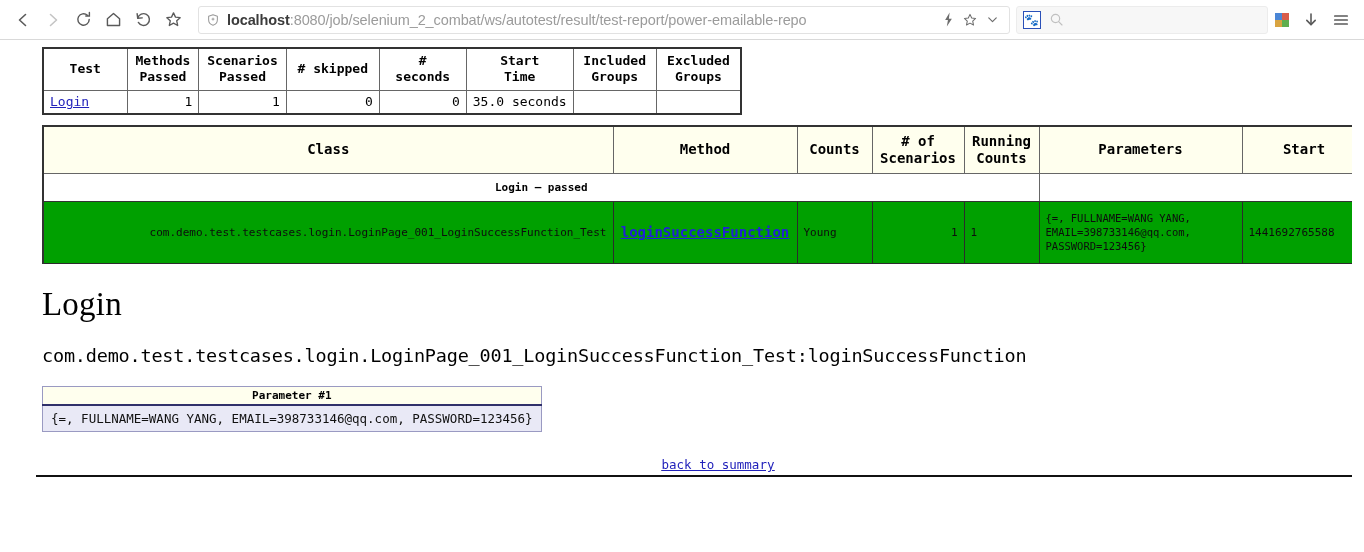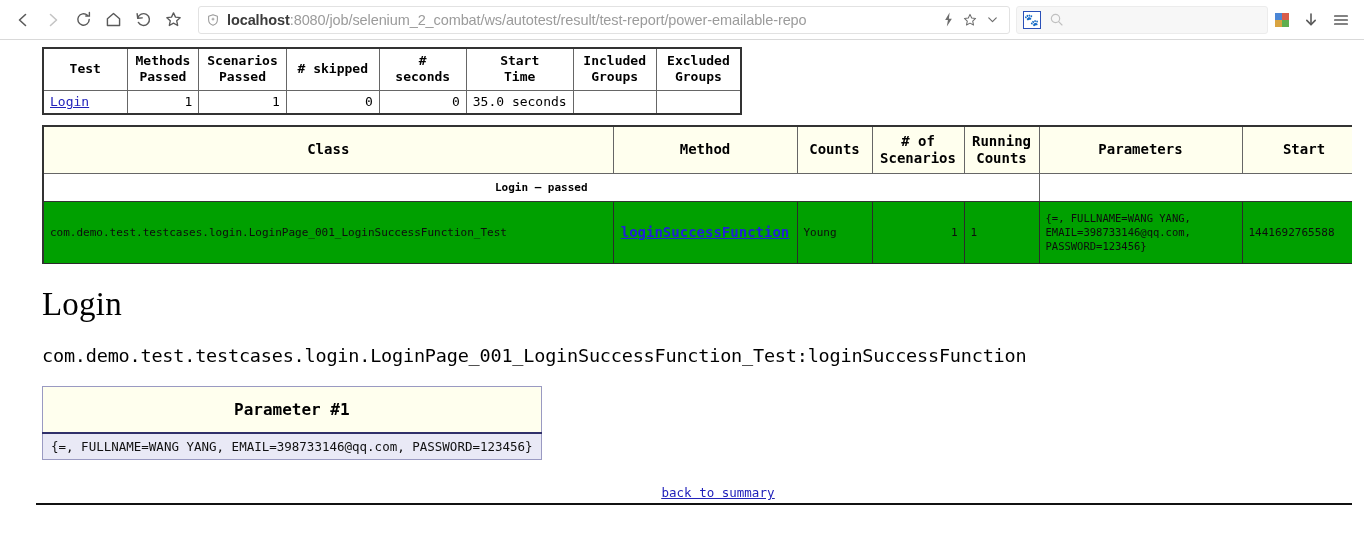--- a/index.html
+++ b/index.html
@@ -186,21 +186,21 @@
     border: 1px solid #2b2b2b;
     color: #0d0d0d;
     font-size: 11px;
     padding: 4px 6px;
     vertical-align: middle;
     height: 62px;
     overflow: hidden;
   }
   .detail-tbl td.passed.num { text-align: right; }
   .detail-tbl td.passed.ctr { text-align: left; }
-  .detail-tbl td.passed.cls { text-align: left; }
+  .detail-tbl td.passed.cls { text-align: right; }
   .detail-tbl td.passed.params {
     font-size: 10.5px;
     line-height: 1.35;
     text-align: left;
     word-break: break-word;
   }
   .detail-tbl td.passed a {
     color: #2121d6;
     text-decoration: underline;
     font-weight: bold;
@@ -228,25 +228,25 @@
   .param-tbl {
     margin: 20px 0 0 6px;
     border: 1px solid #4a4a9a;
     border-collapse: collapse;
   }
   .param-tbl th {
     background: #ffffee;
     border: 1px solid #9a9ac2;
     border-bottom: 2px solid #30306a;
     font-family: "DejaVu Sans Mono", monospace;
-    font-size: 16px;
+    font-size: 11px;
     font-weight: bold;
     color: #000000;
     text-align: center;
-    padding: 13px 10px;
+    padding: 2px 10px;
   }
   .param-tbl td {
     background: #e9e9f6;
     border: 1px solid #9a9ac2;
     font-family: "DejaVu Sans Mono", monospace;
     font-size: 12.5px;
     color: #111111;
     padding: 5px 8px;
     white-space: nowrap;
   }

